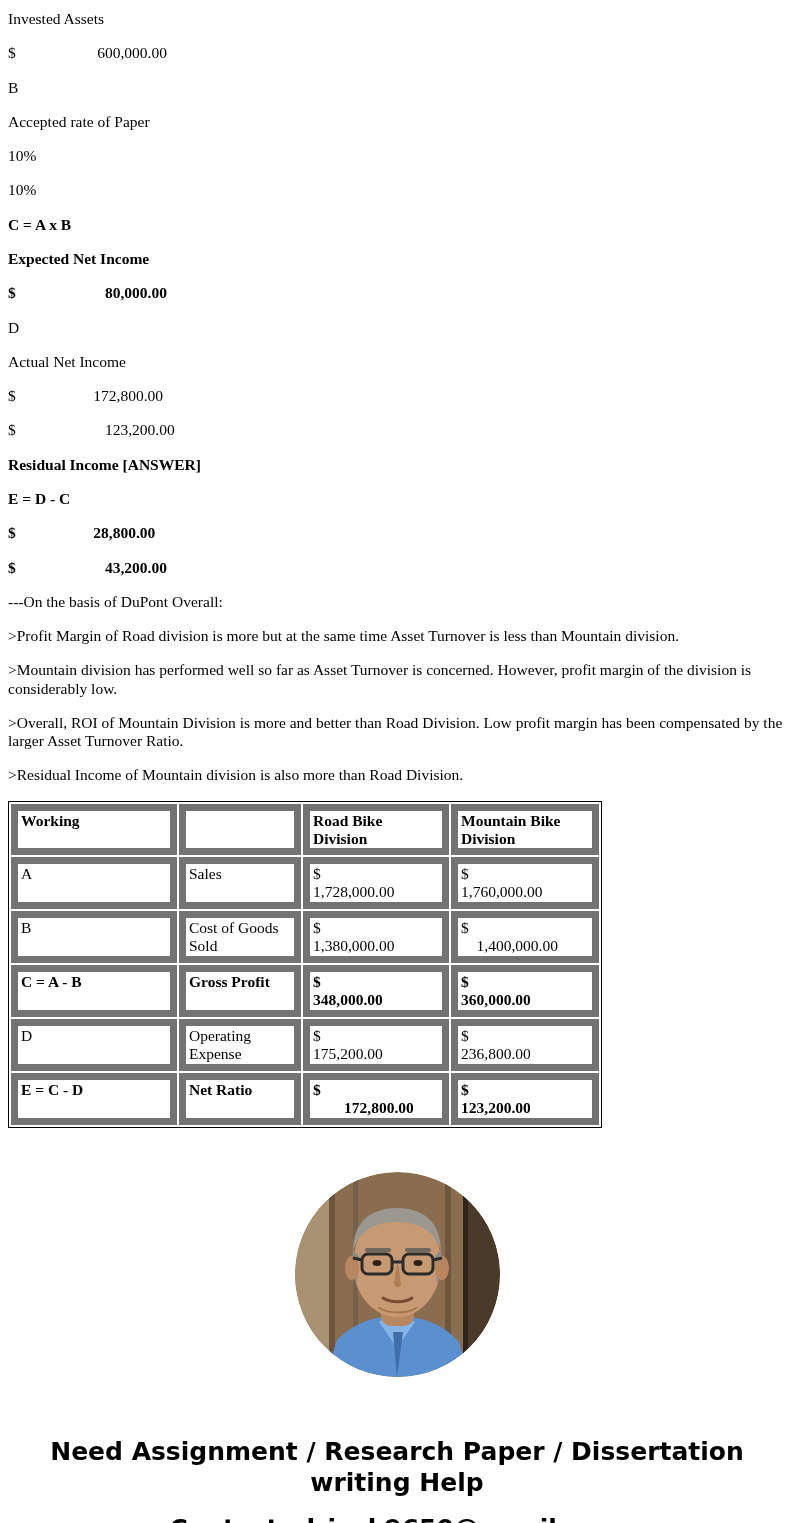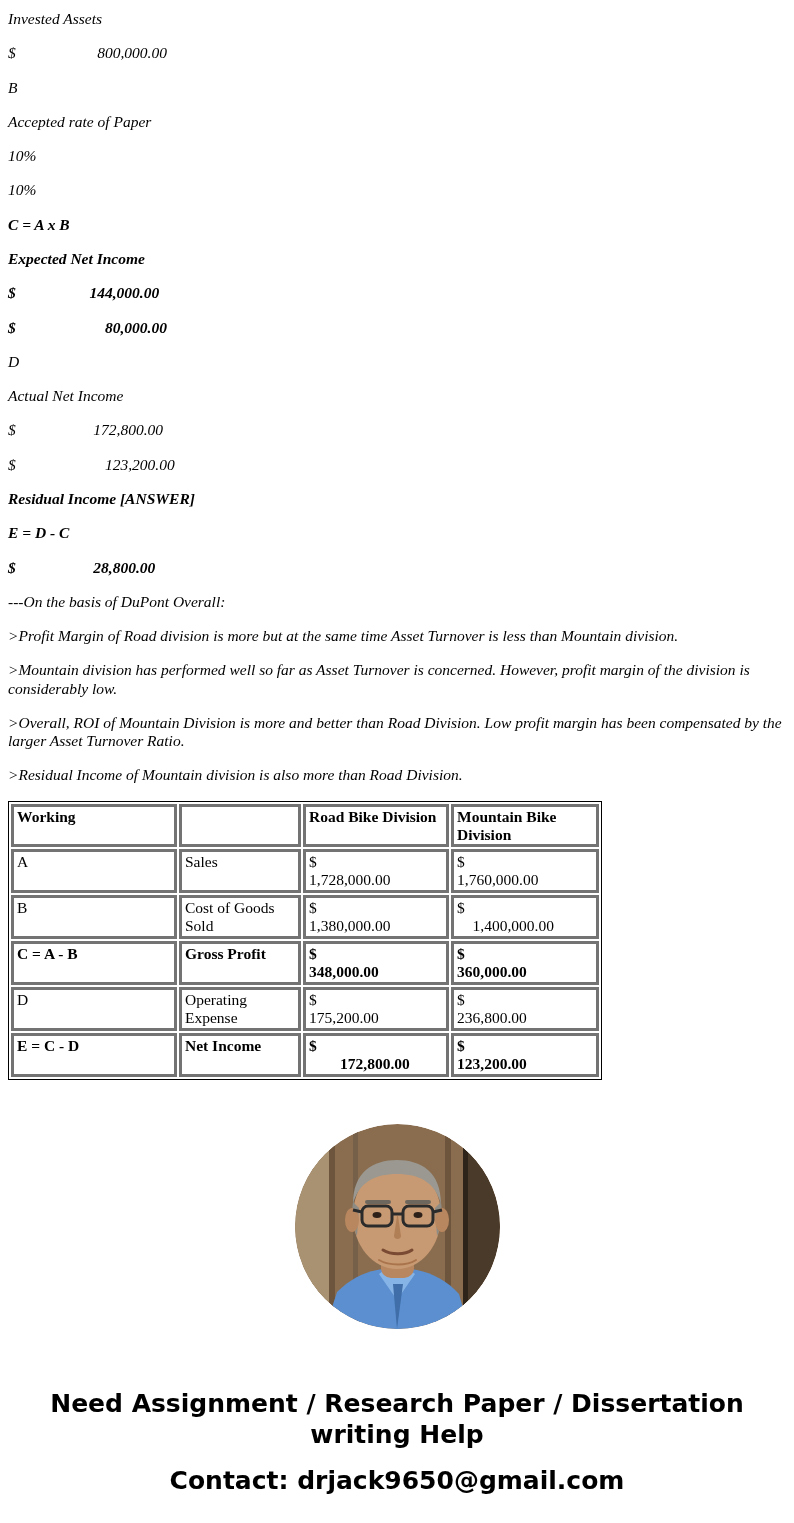--- a/index.html
+++ b/index.html
@@ -8,32 +8,31 @@
     margin: 0;
     padding: 10px 8px 30px;
     color: #000;
     font-family: "Liberation Serif", serif;
     font-size: 15.5px;
   }
   .line {
     margin: 0 0 16px 0;
     line-height: 1.18;
     white-space: pre-wrap;
-    font-style: italic;
   }
   .bold { font-weight: bold; }
 
   table.working {
     border-collapse: separate;
     border-spacing: 2px;
     border: 1px solid #000;
     margin-top: 8px;
   }
   table.working th, table.working td {
-    border: 3px solid #737373;
+    border: 7px solid #737373;
     padding: 1px 3px;
     vertical-align: top;
     text-align: left;
     font-size: 15.5px;
     line-height: 1.15;
     white-space: pre-wrap;
   }
   table.working th { font-weight: bold; }
   col.c1 { width: 166px; }
   col.c2 { width: 122px; }
@@ -65,36 +64,36 @@
     line-height: 1.22;
     color: #000;
   }
   .footer div { margin: 16px; }
 </style>
 </head>
 <body>
 
 <div>
   <p class="line">Invested Assets</p>
-  <p class="line">$                     800,000.00</p>
+  <p class="line">$                     600,000.00</p>
   <p class="line">B</p>
   <p class="line">Accepted rate of Paper</p>
   <p class="line">10%</p>
   <p class="line">10%</p>
   <p class="line bold">C = A x B</p>
   <p class="line bold">Expected Net Income</p>
-  <p class="line bold">$                   144,000.00</p>
   <p class="line bold">$                       80,000.00</p>
   <p class="line">D</p>
   <p class="line">Actual Net Income</p>
   <p class="line">$                    172,800.00</p>
   <p class="line">$                       123,200.00</p>
   <p class="line bold">Residual Income [ANSWER]</p>
   <p class="line bold">E = D - C</p>
   <p class="line bold">$                    28,800.00</p>
+  <p class="line bold">$                       43,200.00</p>
   <p class="line">---On the basis of DuPont Overall:</p>
   <p class="line">&gt;Profit Margin of Road division is more but at the same time Asset Turnover is less than Mountain division.</p>
   <p class="line">&gt;Mountain division has performed well so far as Asset Turnover is concerned. However, profit margin of the division is considerably low.</p>
   <p class="line">&gt;Overall, ROI of Mountain Division is more and better than Road Division. Low profit margin has been compensated by the larger Asset Turnover Ratio.</p>
   <p class="line">&gt;Residual Income of Mountain division is also more than Road Division.</p>
 
   <table class="working">
     <colgroup>
       <col class="c1">
         <col class="c2">
@@ -135,21 +134,21 @@
     <tr>
       <td class="tall">D</td>
       <td>Operating Expense</td>
       <td class="money">$
 175,200.00</td>
       <td class="money">$
 236,800.00</td>
     </tr>
     <tr class="bold">
       <td class="tall bold">E = C - D</td>
-      <td class="bold">Net Income</td>
+      <td class="bold">Net Ratio</td>
       <td class="money bold">$
         172,800.00</td>
       <td class="money bold">$
 123,200.00</td>
     </tr>
   </tbody>
     </table>
 
   <div class="photo-wrap">
     <span class="photo-circle">

